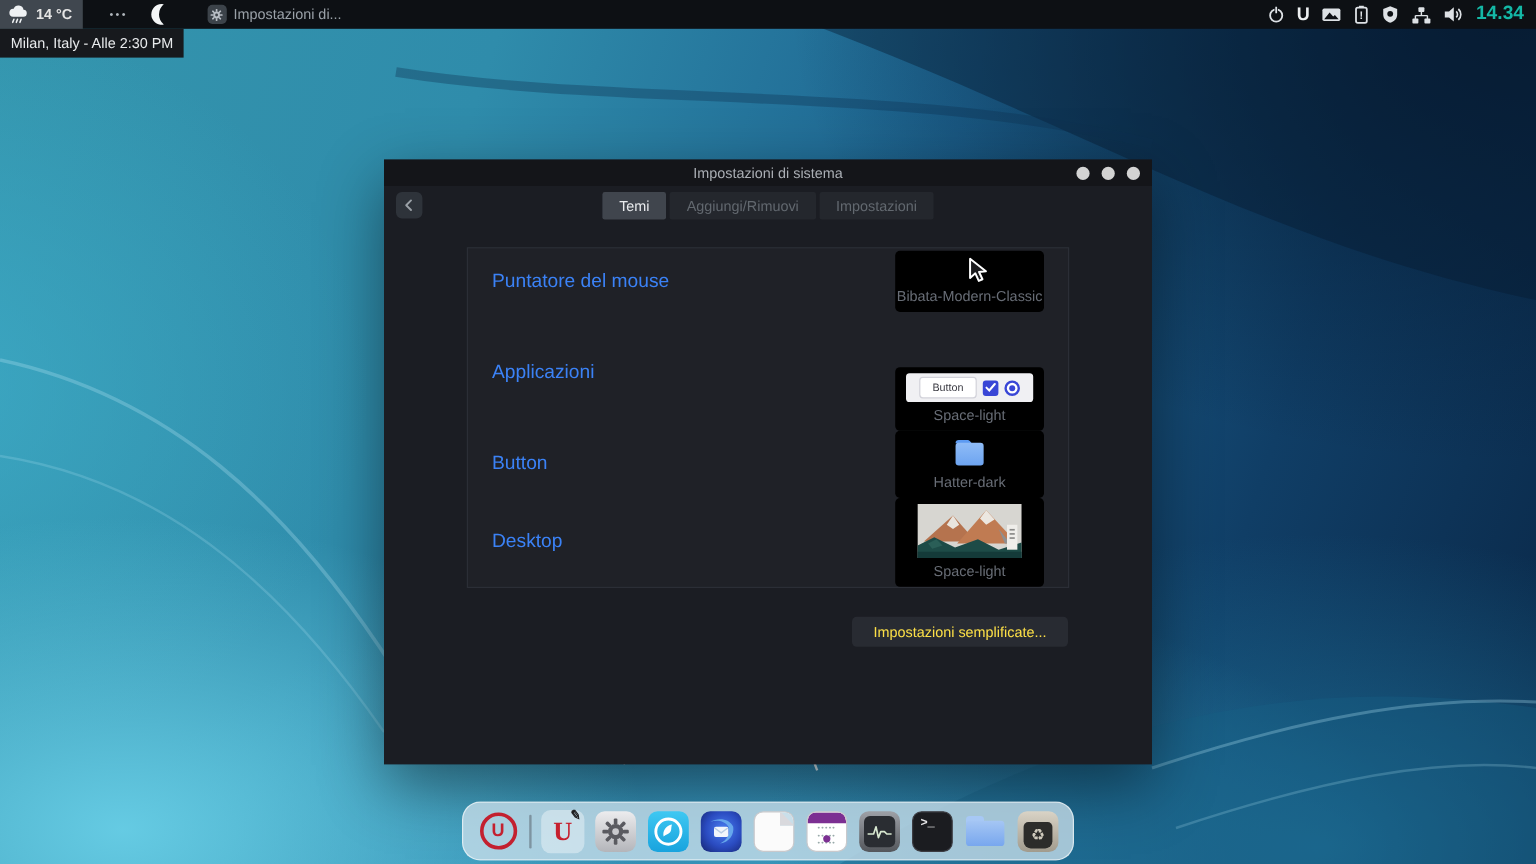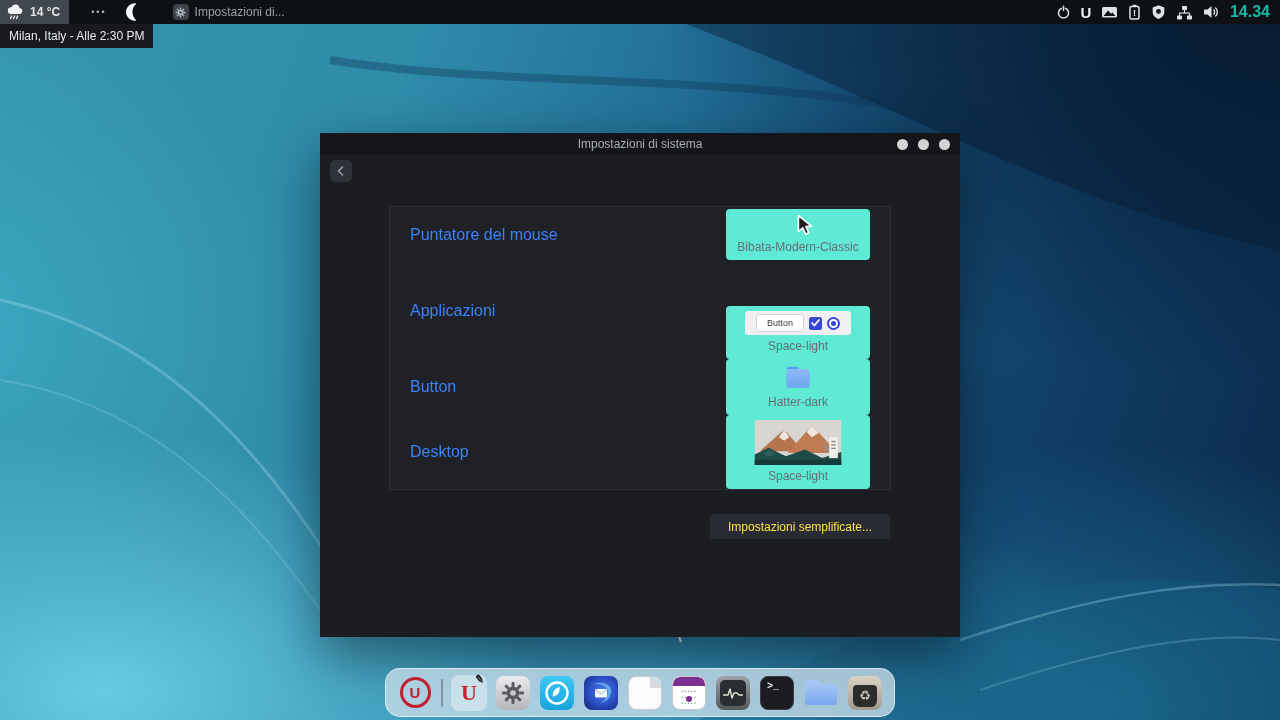--- a/index.html
+++ b/index.html
@@ -52,21 +52,21 @@
     background:#2e333a; display:flex; align-items:center; justify-content:center; }
   .tabs { position:absolute; left:0; right:0; top:5px; display:flex; justify-content:center; gap:3px; }
   .tab { height:23px; padding:0 14px; display:flex; align-items:center; font-size:12px;
     background:#24272d; color:#62686f; border-radius:2px; }
   .tab.active { background:#40454d; color:#e9ebee; }
 
   .settings-panel { position:absolute; left:69px; top:73px; width:502px; height:284px;
     background:#1f2127; border:1px solid #2b2e36; display:flex; flex-direction:column; }
   .srow { flex:1; display:flex; align-items:center; justify-content:space-between; padding:0 20px 0 20px; }
   .srow-label { font-size:16px; color:#3b82f6; }
-  .tile { width:144px; border-radius:4px; background:#5eead4; display:flex; flex-direction:column;
+  .tile { width:124px; border-radius:4px; background:#000000; display:flex; flex-direction:column;
     align-items:center; justify-content:center; padding:5px 4px 6px; gap:4px; }
   .tile-value { font-size:12px; color:#686d76; white-space:nowrap; }
 
   .widget-preview { width:106px; height:26px; background:#f0f0f3; border-radius:3px;
     display:flex; align-items:center; justify-content:center; gap:5px; }
   .w-button { width:48px; height:18px; background:#ffffff; border:1px solid #d2d2da; border-radius:3px;
     display:flex; align-items:center; justify-content:center; font-size:9px; color:#3c3c44; }
   .w-check { width:13px; height:13px; background:#3946d6; border-radius:2.5px;
     display:flex; align-items:center; justify-content:center; }
   .w-radio { width:13px; height:13px; border-radius:50%; background:#fff; border:2px solid #3946d6;
@@ -240,20 +240,25 @@
         <span class="tb-dot"></span>
       </span>
     </div>
 
     <div class="navrow">
       <span class="back-btn">
         <svg width="12" height="12" viewBox="0 0 12 12">
           <polyline points="7.5,2 3.5,6 7.5,10" stroke="#9aa0a6" stroke-width="1.6" fill="none" stroke-linecap="round" stroke-linejoin="round"></polyline>
         </svg>
       </span>
+      <div class="tabs">
+        <span class="tab active">Temi</span>
+        <span class="tab">Aggiungi/Rimuovi</span>
+        <span class="tab">Impostazioni</span>
+      </div>
     </div>
 
     <div class="settings-panel">
 
       <div class="srow">
         <span class="srow-label">Puntatore del mouse</span>
         <div class="tile" style="height:51px;">
           <svg width="22" height="24" viewBox="0 0 18 20" style="margin-left:14px;">
             <path d="M3,1.5 L3,16 L7,12.5 L9.6,18.3 L12.4,17 L9.8,11.5 L15,11 Z" fill="#1c1c1e" stroke="#ffffff" stroke-width="1.5" stroke-linejoin="round"></path>
           </svg>

